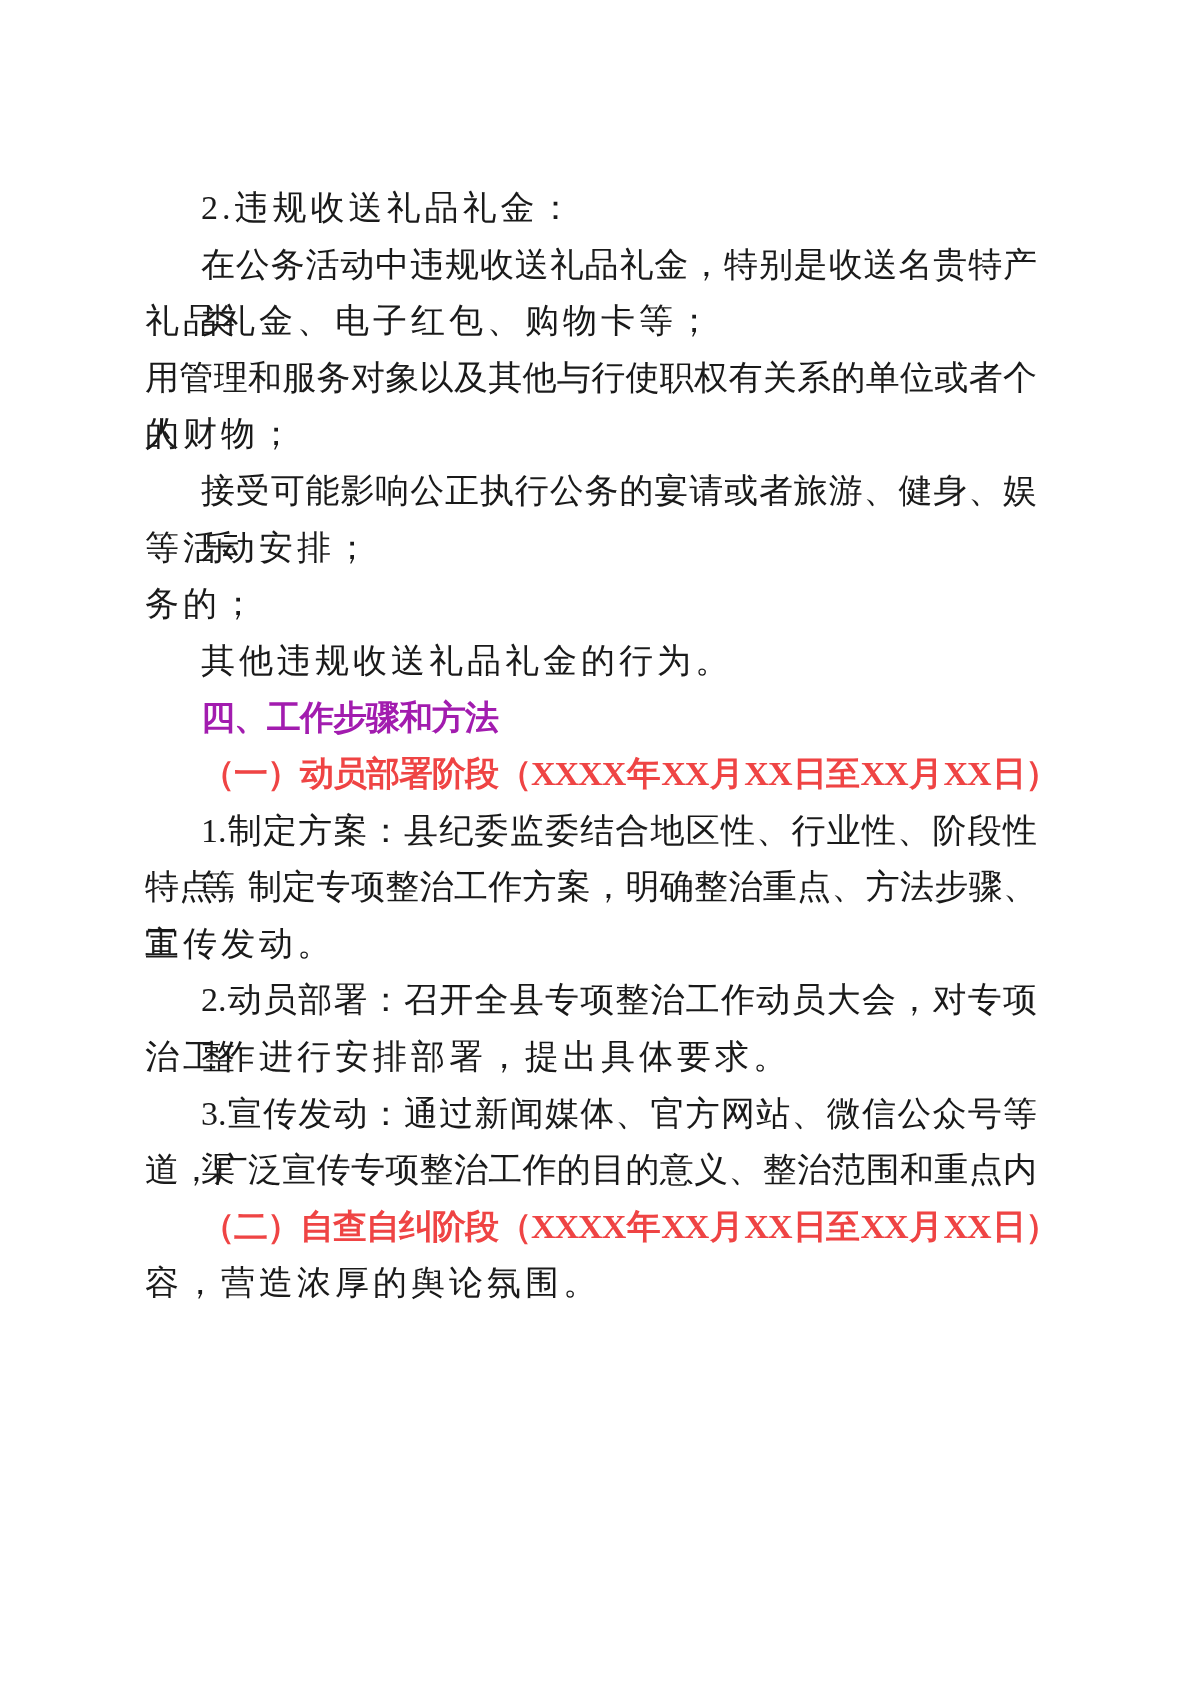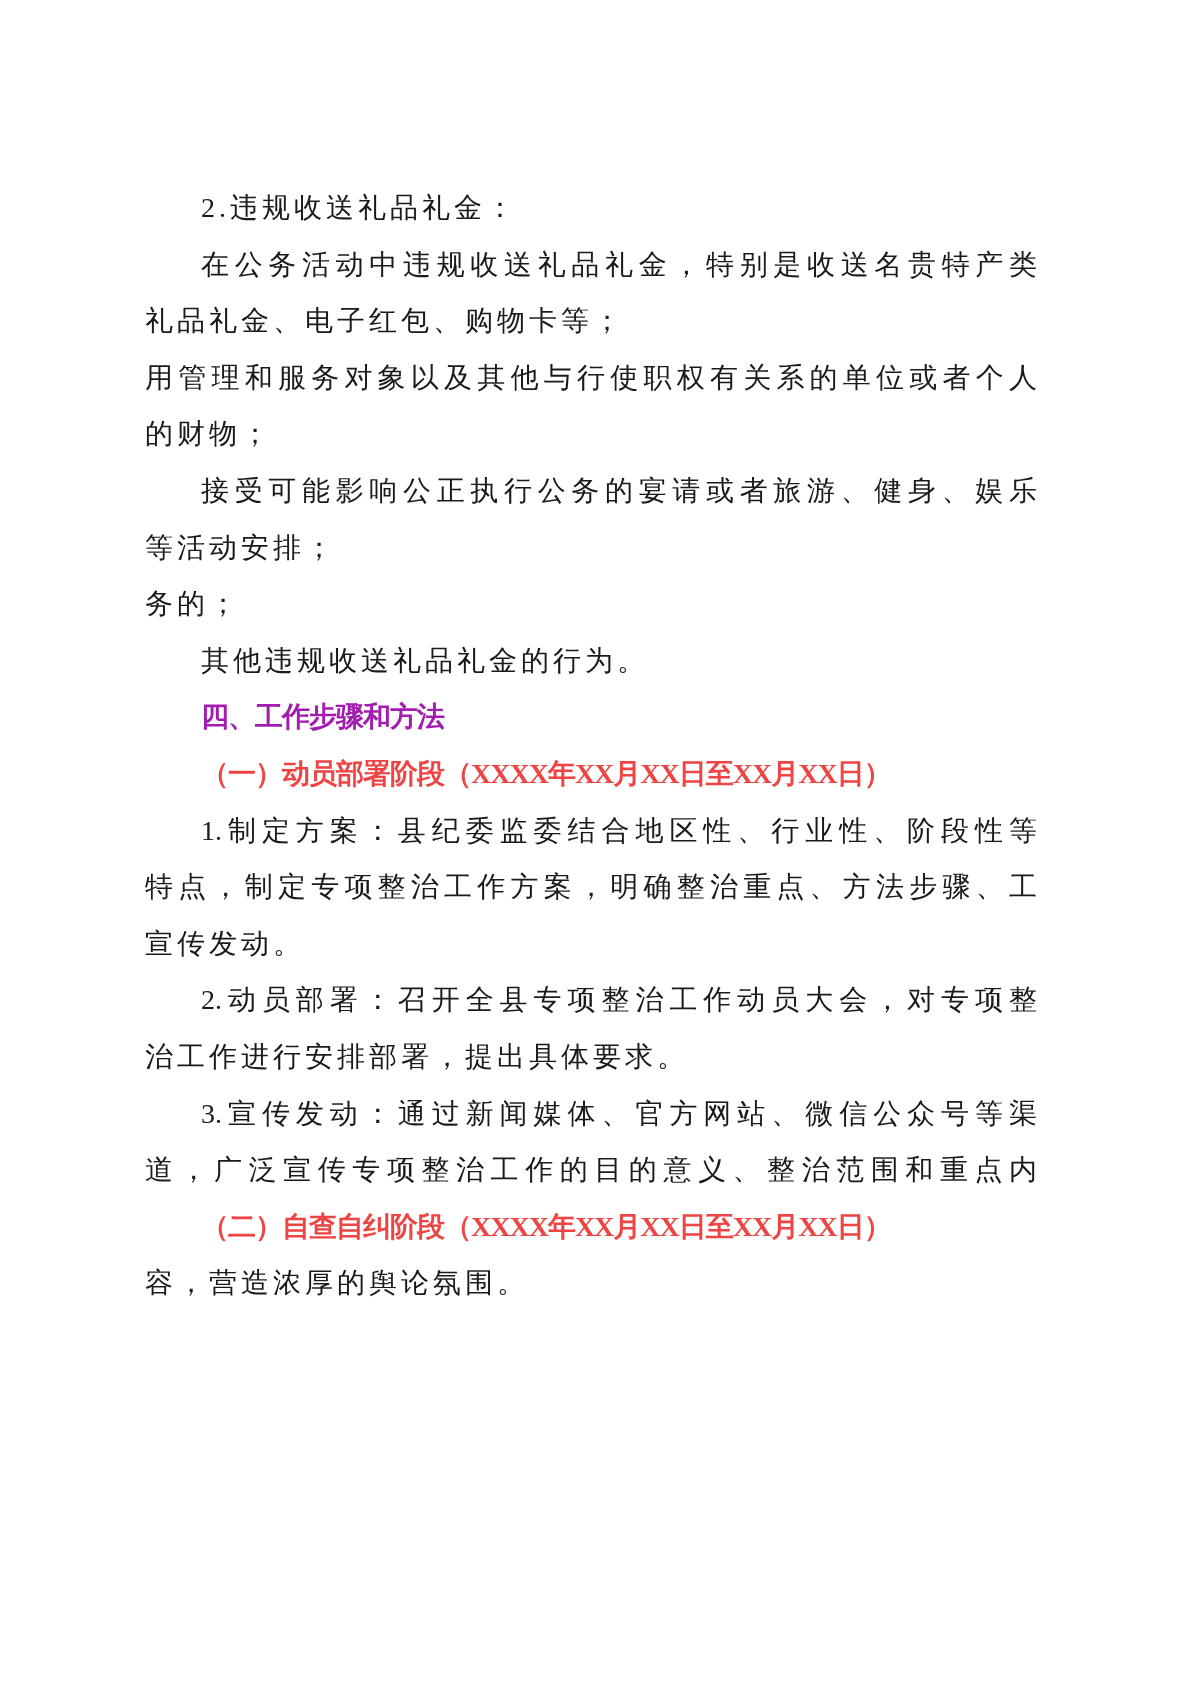--- a/index.html
+++ b/index.html
@@ -17,21 +17,21 @@
   }
   .content {
     position: absolute;
     left: 145px;
     top: 180px;
     width: 892px;
   }
   .line {
     height: 56.6px;
     line-height: 56.6px;
-    font-size: 28px;
+    font-size: 34px;
     color: #1a1a1a;
     overflow: visible;
   }
   .line.body {
     font-family: "Liberation Serif", "DejaVu Serif", serif;
     font-weight: 400;
   }
   .line.natural {
     text-align: left;
     letter-spacing: 4px;

